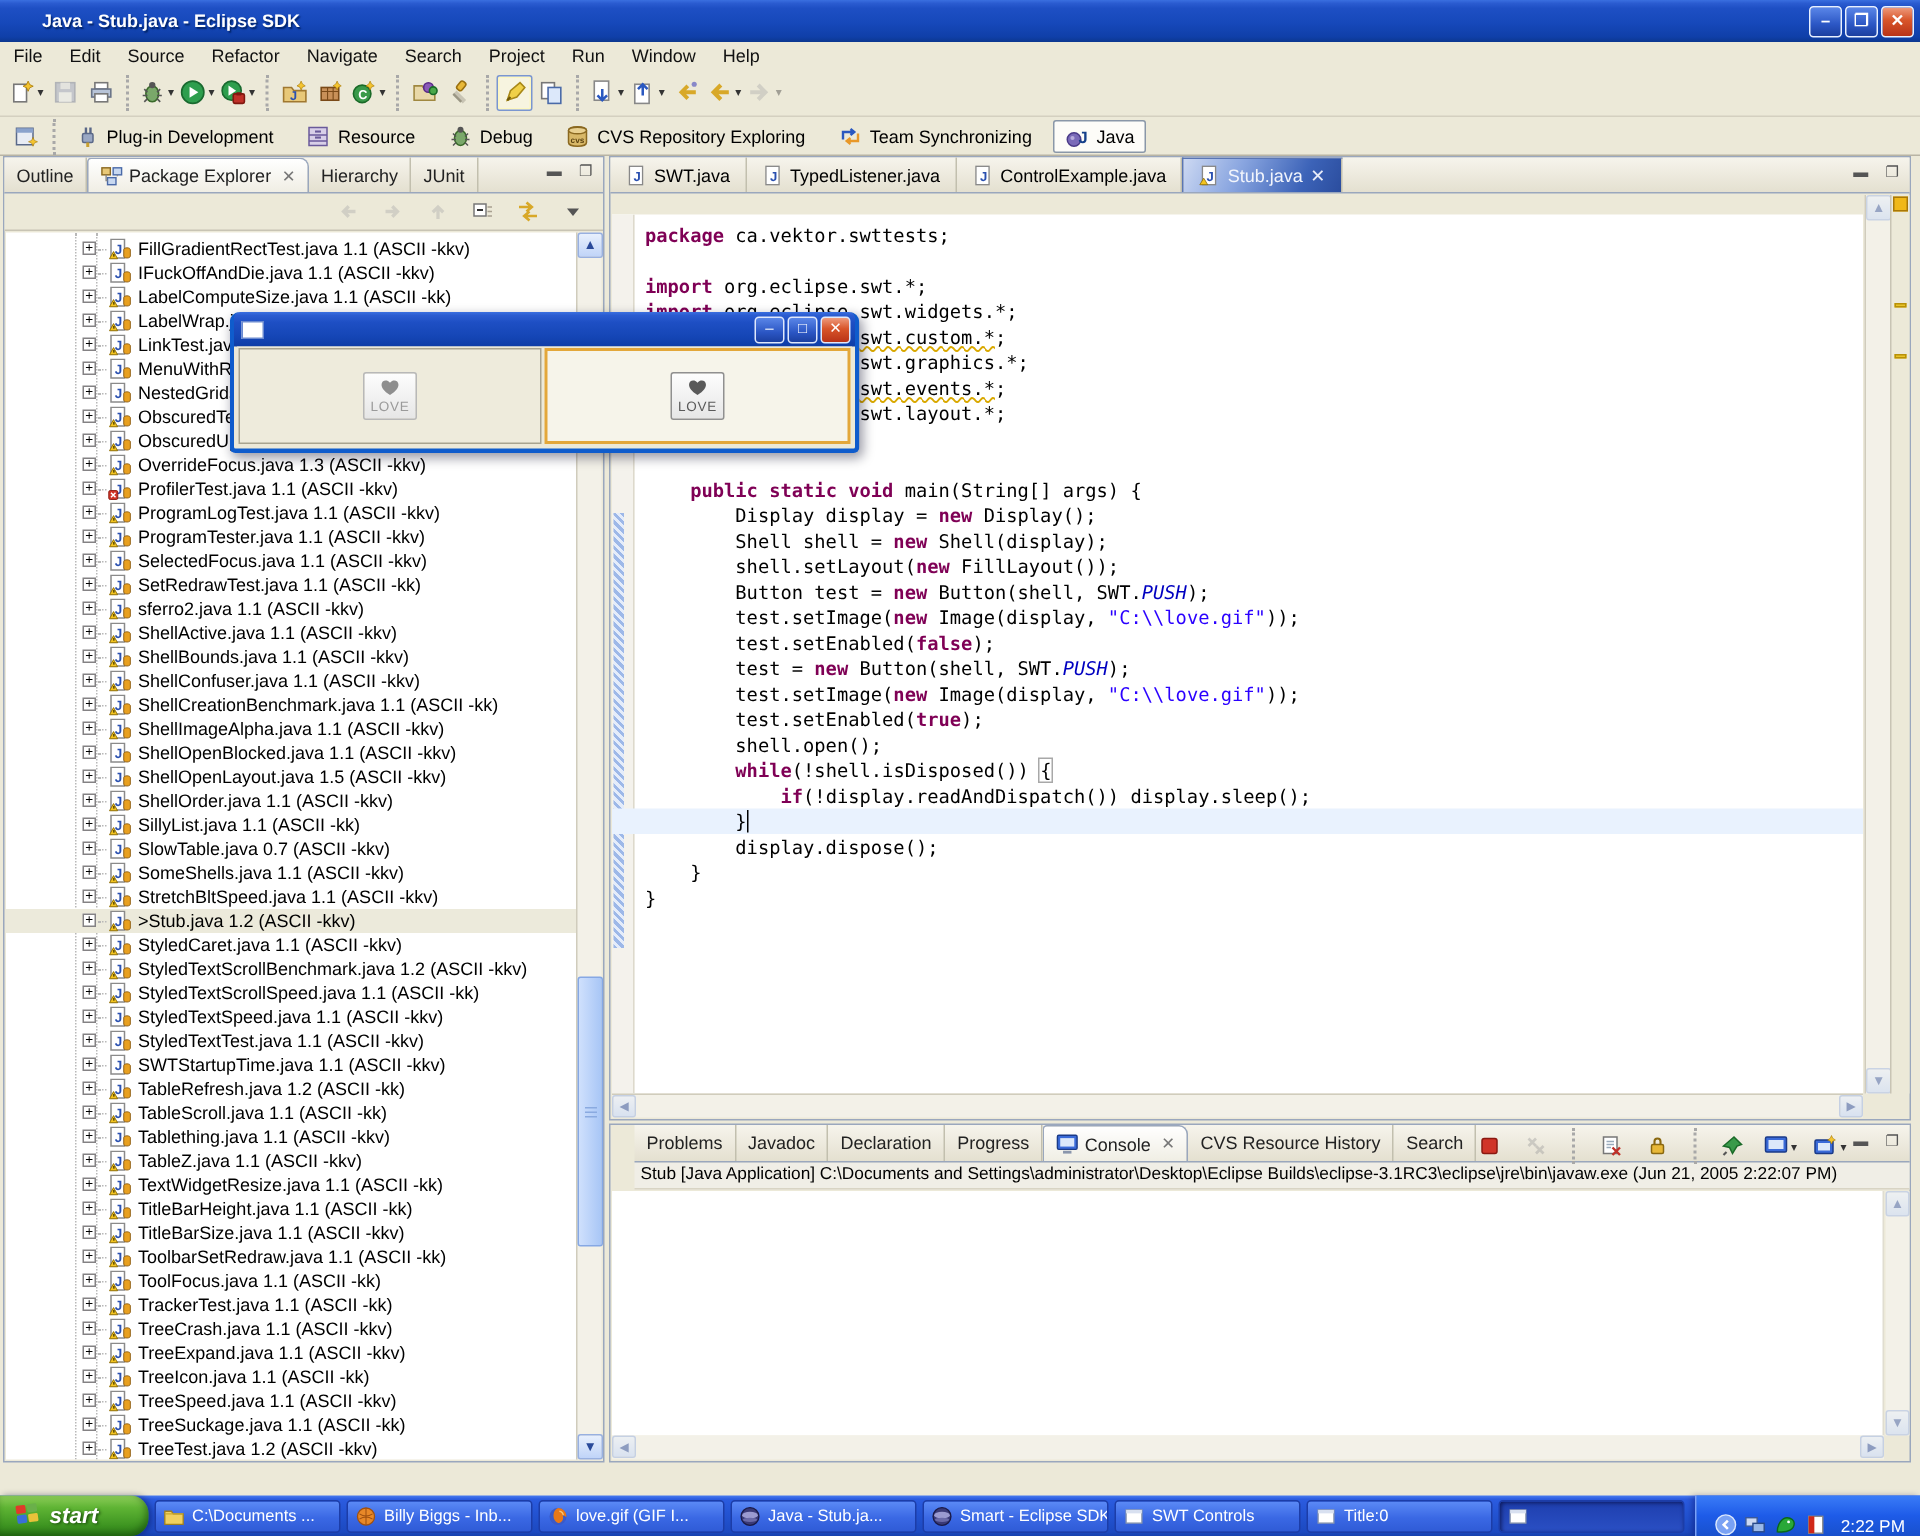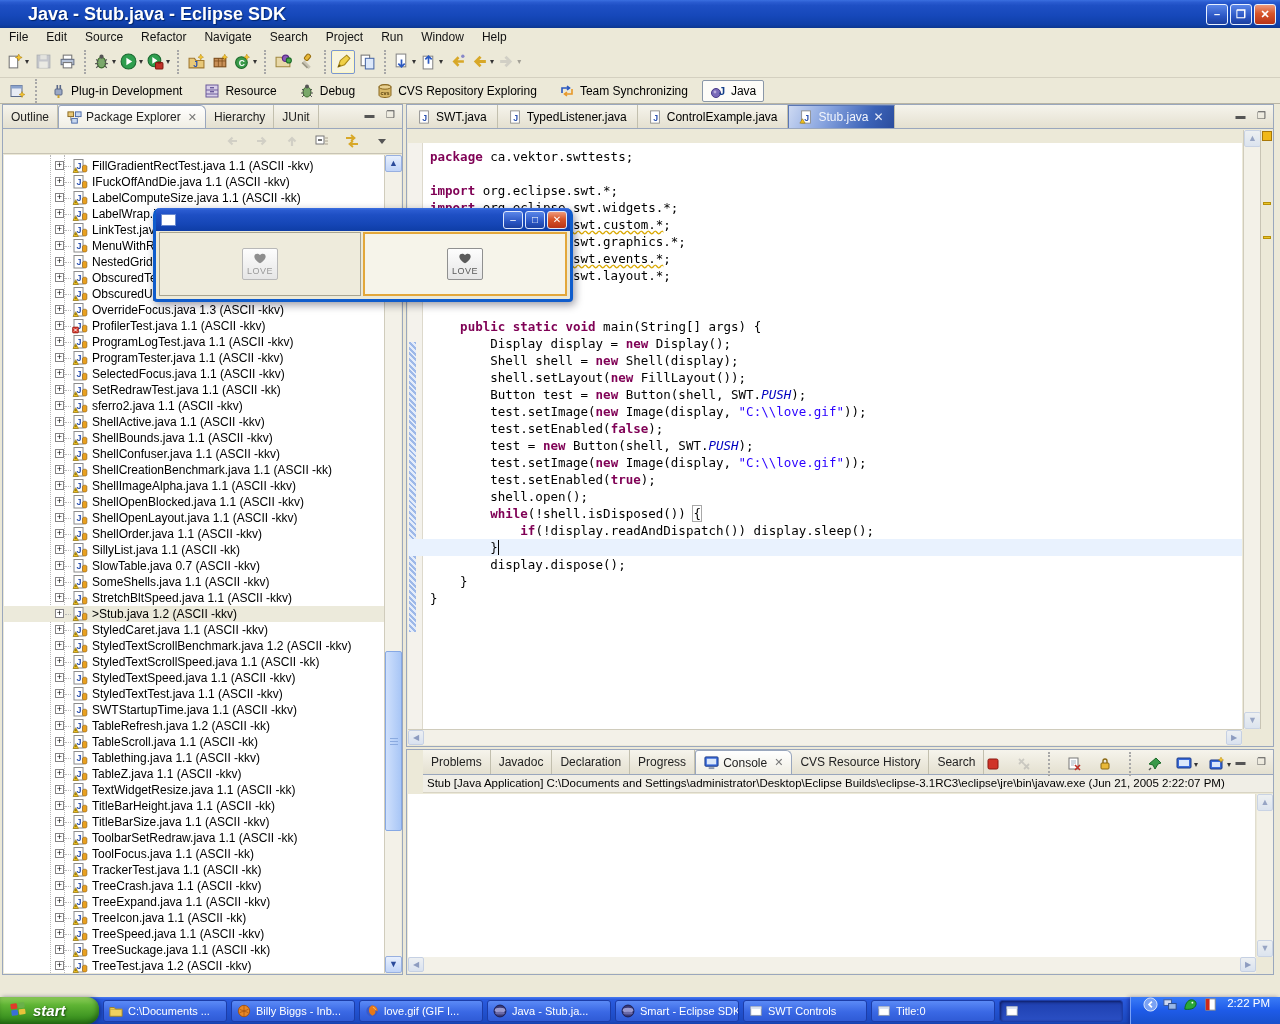--- a/index.html
+++ b/index.html
@@ -5,21 +5,21 @@
   html,body{margin:0;padding:0;background:#444;}
   *{box-sizing:border-box;}
   #screen{position:relative;width:1280px;height:1024px;overflow:hidden;
     font-family:"Liberation Sans",sans-serif;font-size:12px;color:#000;background:#ece9d8;}
 
   
   .titlebar{position:absolute;left:0;top:0;width:1280px;height:28px;
     background:linear-gradient(180deg,#3a6fe0 0%,#2a5bd0 8%,#1e4fc4 20%,#1648ba 55%,#0f3fa8 88%,#0c378f 100%);
     display:flex;align-items:center;padding:0 4px;}
   .titlebar .ticon{width:17px;height:17px;margin:0 5px 0 2px;}
-  .titlebar .ttext{color:#fff;font-weight:bold;font-size:18px;text-shadow:1px 1px 1px #00246a;flex:1;}
+  .titlebar .ttext{color:#fff;font-weight:bold;font-size:12px;text-shadow:1px 1px 1px #00246a;flex:1;}
   .winbtn{width:22px;height:21px;margin-left:2px;border:1px solid #e8f0ff;border-radius:3px;
     background:linear-gradient(180deg,#5a86e8,#2b56c4 60%,#1b3fa0);color:#fff;font-size:11px;line-height:19px;
     text-align:center;font-weight:bold;}
   .winbtn.close{background:linear-gradient(180deg,#ee9a7c,#d8552a 45%,#b93317);}
 
   
   .menubar{position:absolute;left:0;top:28px;width:1280px;height:18px;background:#ece9d8;display:flex;align-items:center;}
   .menubar .mitem{padding:1px 9px;color:#111;}
   .toolbar{position:absolute;left:0;top:46px;width:1280px;height:32px;background:#ece9d8;
     border-bottom:1px solid #d4d0c0;display:flex;align-items:center;padding-left:4px;}
@@ -141,21 +141,21 @@
   #startbtn{height:27px;width:99px;border-radius:0 12px 12px 0;display:flex;align-items:center;gap:6px;padding-left:9px;
     background:linear-gradient(180deg,#8ece5a 0%,#5fb434 30%,#3d9421 75%,#2f7f18 100%);
     box-shadow:inset -2px -2px 5px rgba(0,40,0,.4),2px 0 4px rgba(0,0,60,.4);}
   #startbtn .slabel{color:#fff;font-weight:bold;font-style:italic;font-size:15px;text-shadow:1px 1px 2px #1a4a0a;}
   #startbtn svg{width:18px;height:18px;}
   .task{height:22px;width:124px;margin-left:4px;border-radius:3px;display:flex;align-items:center;gap:5px;padding:0 5px;
     background:linear-gradient(180deg,#5b8af6,#3a68e4 55%,#2f5bd6);border:1px solid #1c3da8;color:#fff;font-size:11px;
     white-space:nowrap;overflow:hidden;}
   .task svg{width:14px;height:14px;flex:none;}
   .task.active{background:linear-gradient(180deg,#1e3fae,#2a4fc4);box-shadow:inset 1px 1px 3px rgba(0,0,40,.6);}
-  .tray{margin-left:auto;height:27px;display:flex;align-items:flex-start;gap:5px;padding:0 10px 0 12px;
+  .tray{margin-left:auto;height:27px;display:flex;align-items:flex-end;gap:5px;padding:0 10px 0 12px;
     background:linear-gradient(180deg,#3a7cf8 0%,#1e5be8 50%,#1850cc 100%);box-shadow:-2px 0 4px rgba(0,0,80,.35);border-left:1px solid #7aa2f8;}
   .tray svg{width:15px;height:15px;}
   .clock{color:#fff;font-size:11.5px;margin-left:4px;}
 </style>
 </head>
 <body>
 
 <div id="screen">
 
   <div class="titlebar">
@@ -641,21 +641,21 @@
             </svg></span><span>ShellImageAlpha.java 1.1 (ASCII -kkv)</span></div>
         <div class="trow"><span class="texp">+</span><span class="tstub"></span><span class="ticon16"><svg viewBox="0 0 16 16">
               <rect x="2" y="0.5" width="9" height="12.5" fill="#fff" stroke="#8a8a8a"></rect>
               <text x="4.5" y="10" font-size="9" font-weight="bold" fill="#2a50b0">J</text>
               <path d="M10.5 7.5c0-.8 1-1.3 2.2-1.3s2.2.5 2.2 1.3v4.2c0 .8-1 1.3-2.2 1.3s-2.2-.5-2.2-1.3z" fill="#e8a020" stroke="#8a5a10" stroke-width=".6"></path>
             </svg></span><span>ShellOpenBlocked.java 1.1 (ASCII -kkv)</span></div>
         <div class="trow"><span class="texp">+</span><span class="tstub"></span><span class="ticon16"><svg viewBox="0 0 16 16">
               <rect x="2" y="0.5" width="9" height="12.5" fill="#fff" stroke="#8a8a8a"></rect>
               <text x="4.5" y="10" font-size="9" font-weight="bold" fill="#2a50b0">J</text>
               <path d="M10.5 7.5c0-.8 1-1.3 2.2-1.3s2.2.5 2.2 1.3v4.2c0 .8-1 1.3-2.2 1.3s-2.2-.5-2.2-1.3z" fill="#e8a020" stroke="#8a5a10" stroke-width=".6"></path>
-            </svg></span><span>ShellOpenLayout.java 1.1 (ASCII -kkv)</span></div>
+            </svg></span><span>ShellOpenLayout.java 1.5 (ASCII -kkv)</span></div>
         <div class="trow"><span class="texp">+</span><span class="tstub"></span><span class="ticon16"><svg viewBox="0 0 16 16">
               <rect x="2" y="0.5" width="9" height="12.5" fill="#fff" stroke="#8a8a8a"></rect>
               <text x="4.5" y="10" font-size="9" font-weight="bold" fill="#2a50b0">J</text>
               <path d="M10.5 7.5c0-.8 1-1.3 2.2-1.3s2.2.5 2.2 1.3v4.2c0 .8-1 1.3-2.2 1.3s-2.2-.5-2.2-1.3z" fill="#e8a020" stroke="#8a5a10" stroke-width=".6"></path>
               <path d="M1 13.5l2.7-4.8 2.7 4.8z" fill="#f4c420" stroke="#8a6a00" stroke-width=".6"></path>
               <rect x="3.4" y="10.3" width="1" height="1.8" fill="#5a4a00"></rect>
             </svg></span><span>ShellOrder.java 1.1 (ASCII -kkv)</span></div>
         <div class="trow"><span class="texp">+</span><span class="tstub"></span><span class="ticon16"><svg viewBox="0 0 16 16">
               <rect x="2" y="0.5" width="9" height="12.5" fill="#fff" stroke="#8a8a8a"></rect>
               <text x="4.5" y="10" font-size="9" font-weight="bold" fill="#2a50b0">J</text>

